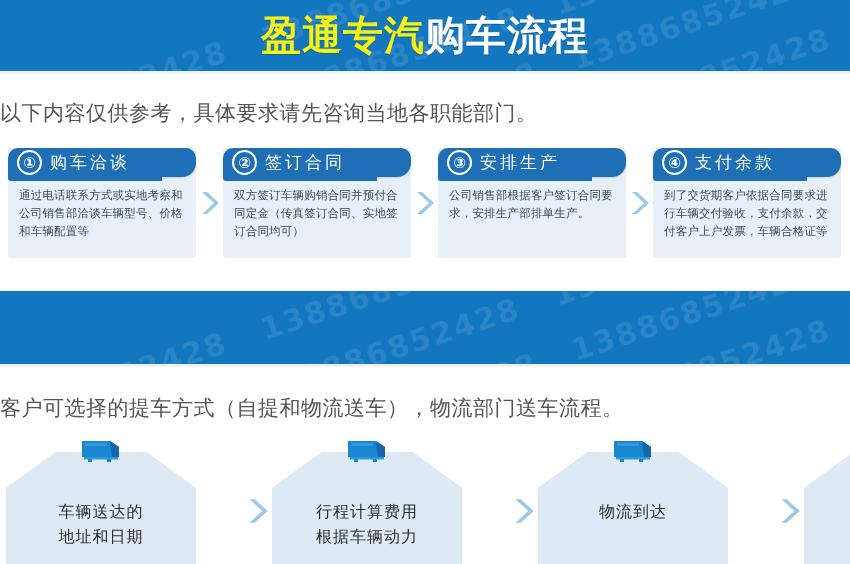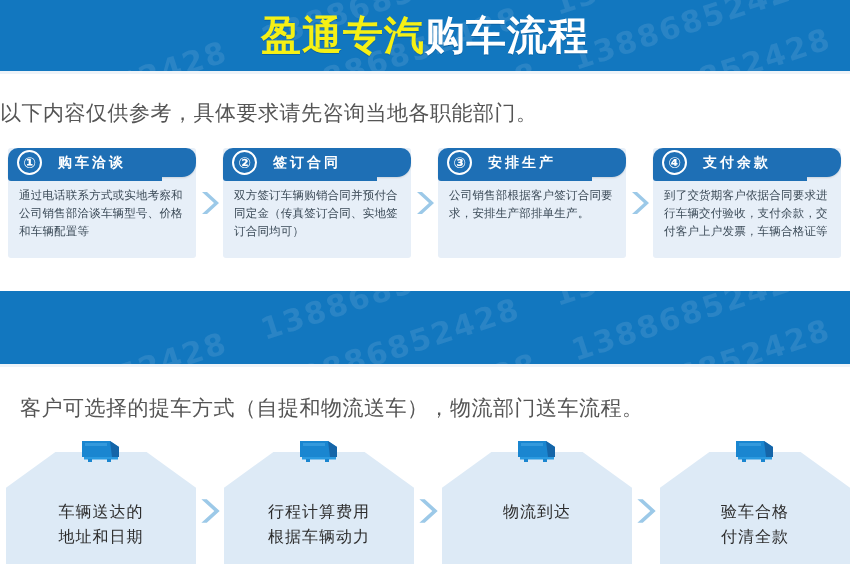--- a/index.html
+++ b/index.html
@@ -46,21 +46,21 @@
 
   
   .subtitle {
     text-align:left;
     color:#555555;
     font-size:21px;
     letter-spacing:.5px;
     white-space:nowrap;
   }
   #subtitle-1 { padding-top:25px; }
-  #subtitle-2 { padding-top:27px;padding-left:20px; }
+  #subtitle-2 { padding-top:27px; }
 
   
   .steps-row {
     position:relative;
     display:flex;
     align-items:flex-start;
     padding:0 8px;
     margin-top:21px;
     height:120px;
   }
@@ -89,22 +89,22 @@
   .num-circle {
     position:relative; z-index:3;
     width:25px; height:25px; margin-left:9px;
     border:2px solid #ffffff; border-radius:50%;
     color:#ffffff; font-size:15px; font-weight:700;
     display:flex; align-items:center; justify-content:center;
     font-family:"DejaVu Sans",sans-serif;
     background:#1e6fb5;
   }
   .card-title {
-    color:#ffffff; font-size:14px; font-weight:700;
-    letter-spacing:3px; margin-left:16px;
+    color:#ffffff; font-size:17px; font-weight:400;
+    letter-spacing:3px; margin-left:8px;
     white-space:nowrap;
   }
   .card-body {
     padding:9px 10px 0 11px;
     color:#3b4a57;
     font-size:11.5px;
     line-height:18px;
     letter-spacing:.2px;
   }
   .chev {
@@ -116,21 +116,21 @@
 
   
   .logi-row {
     position:relative;
     display:flex;
     align-items:flex-start;
     padding:0 6px;
     margin-top:16px;
     height:128px;
   }
-  .logi-cell { position:relative; display:flex; align-items:center; }
+  .logi-cell { position:relative; display:flex; align-items:center;gap:48px; }
   .logi-box {
     position:relative;
     width:190px;
     height:126px;
     padding-top:14px;
   }
   .pent {
     position:absolute; left:0; top:14px;
     width:190px; height:112px;
     background:#ddeaf6;

